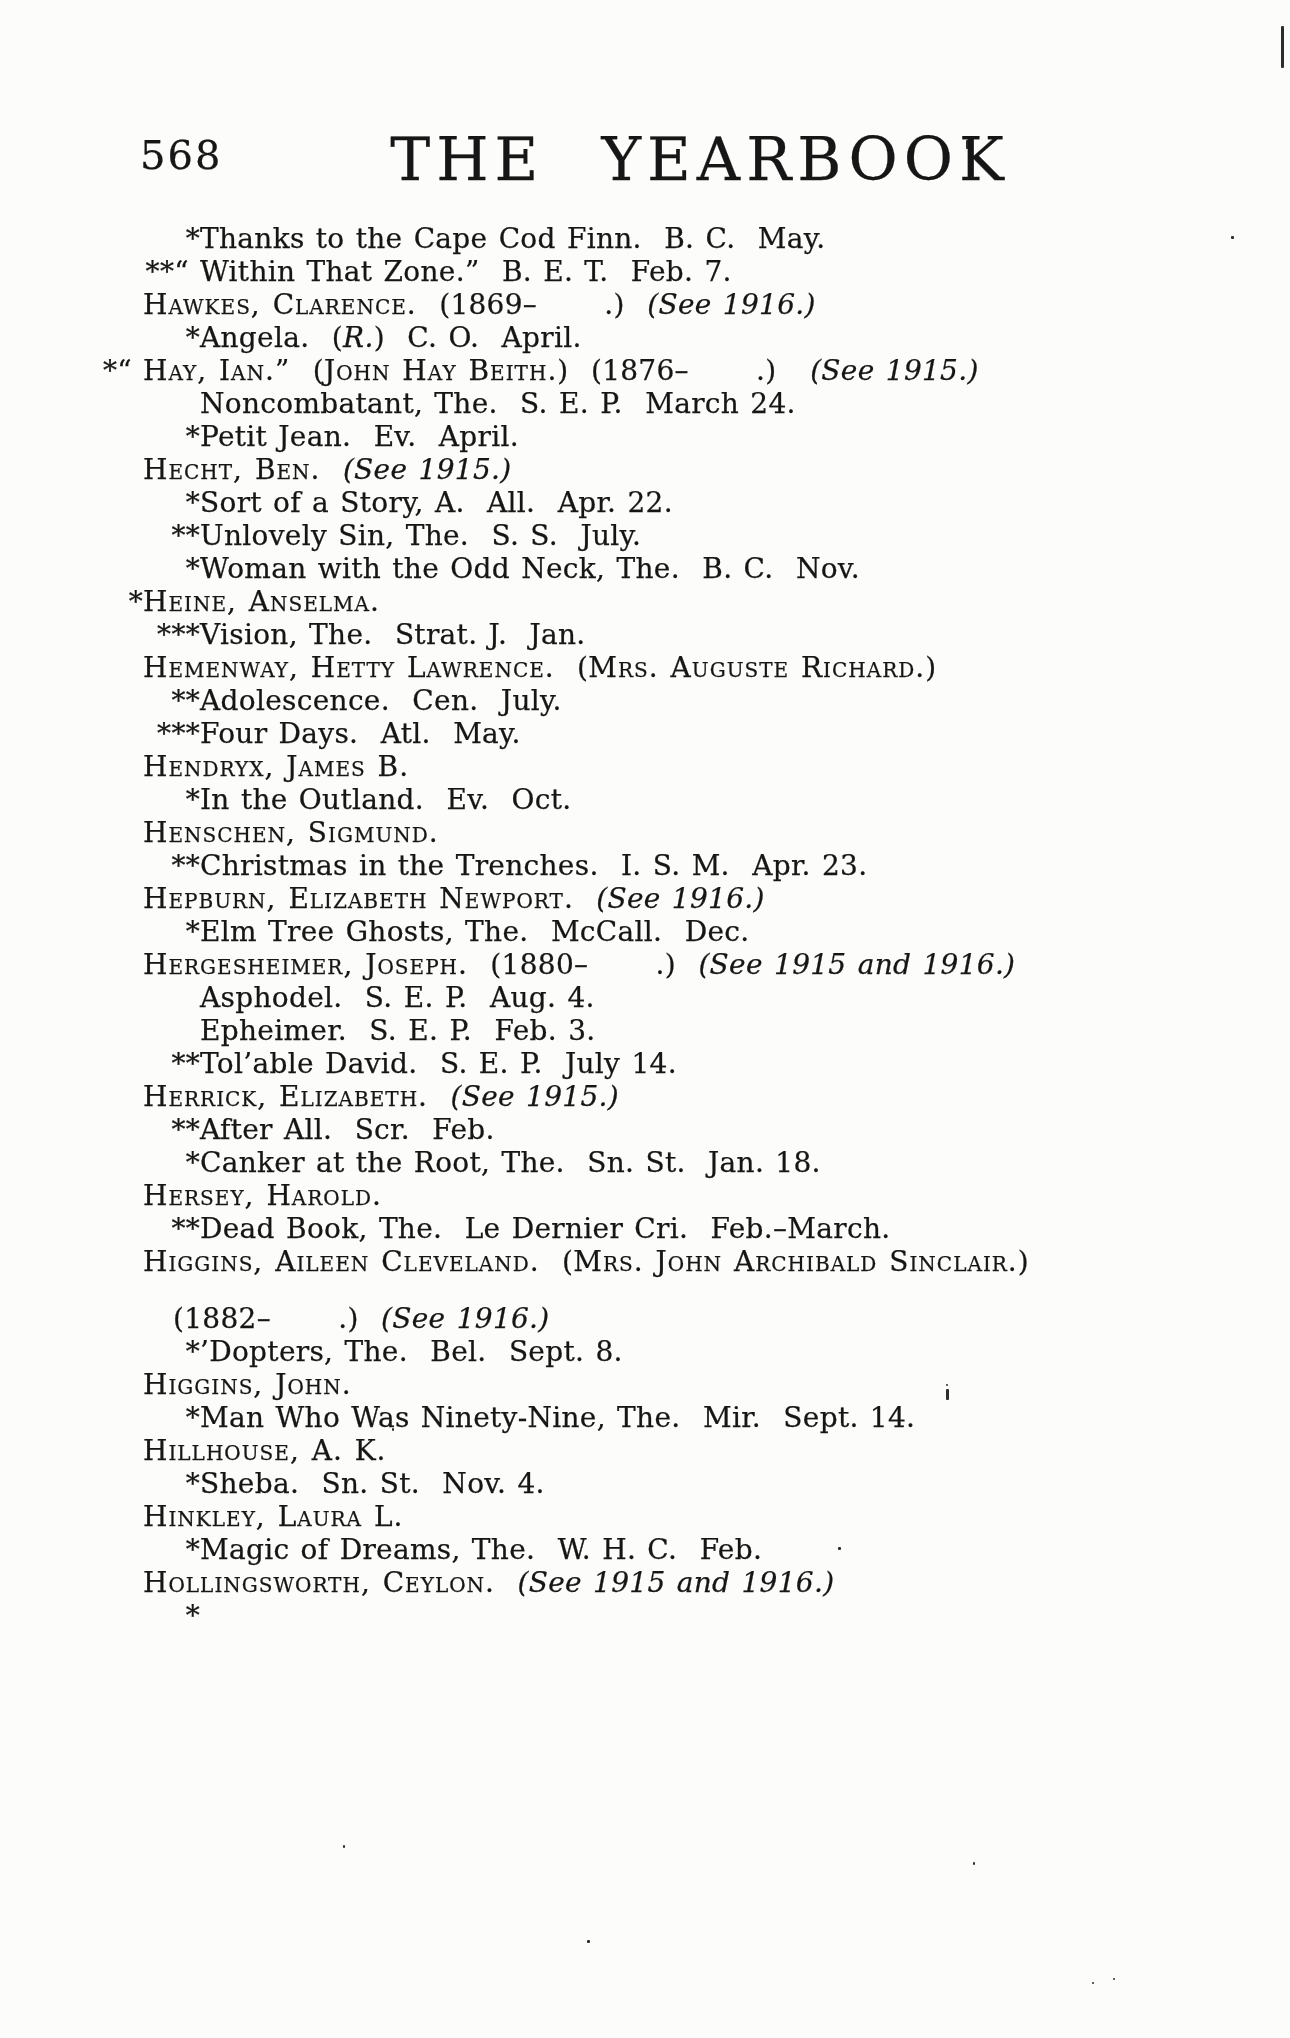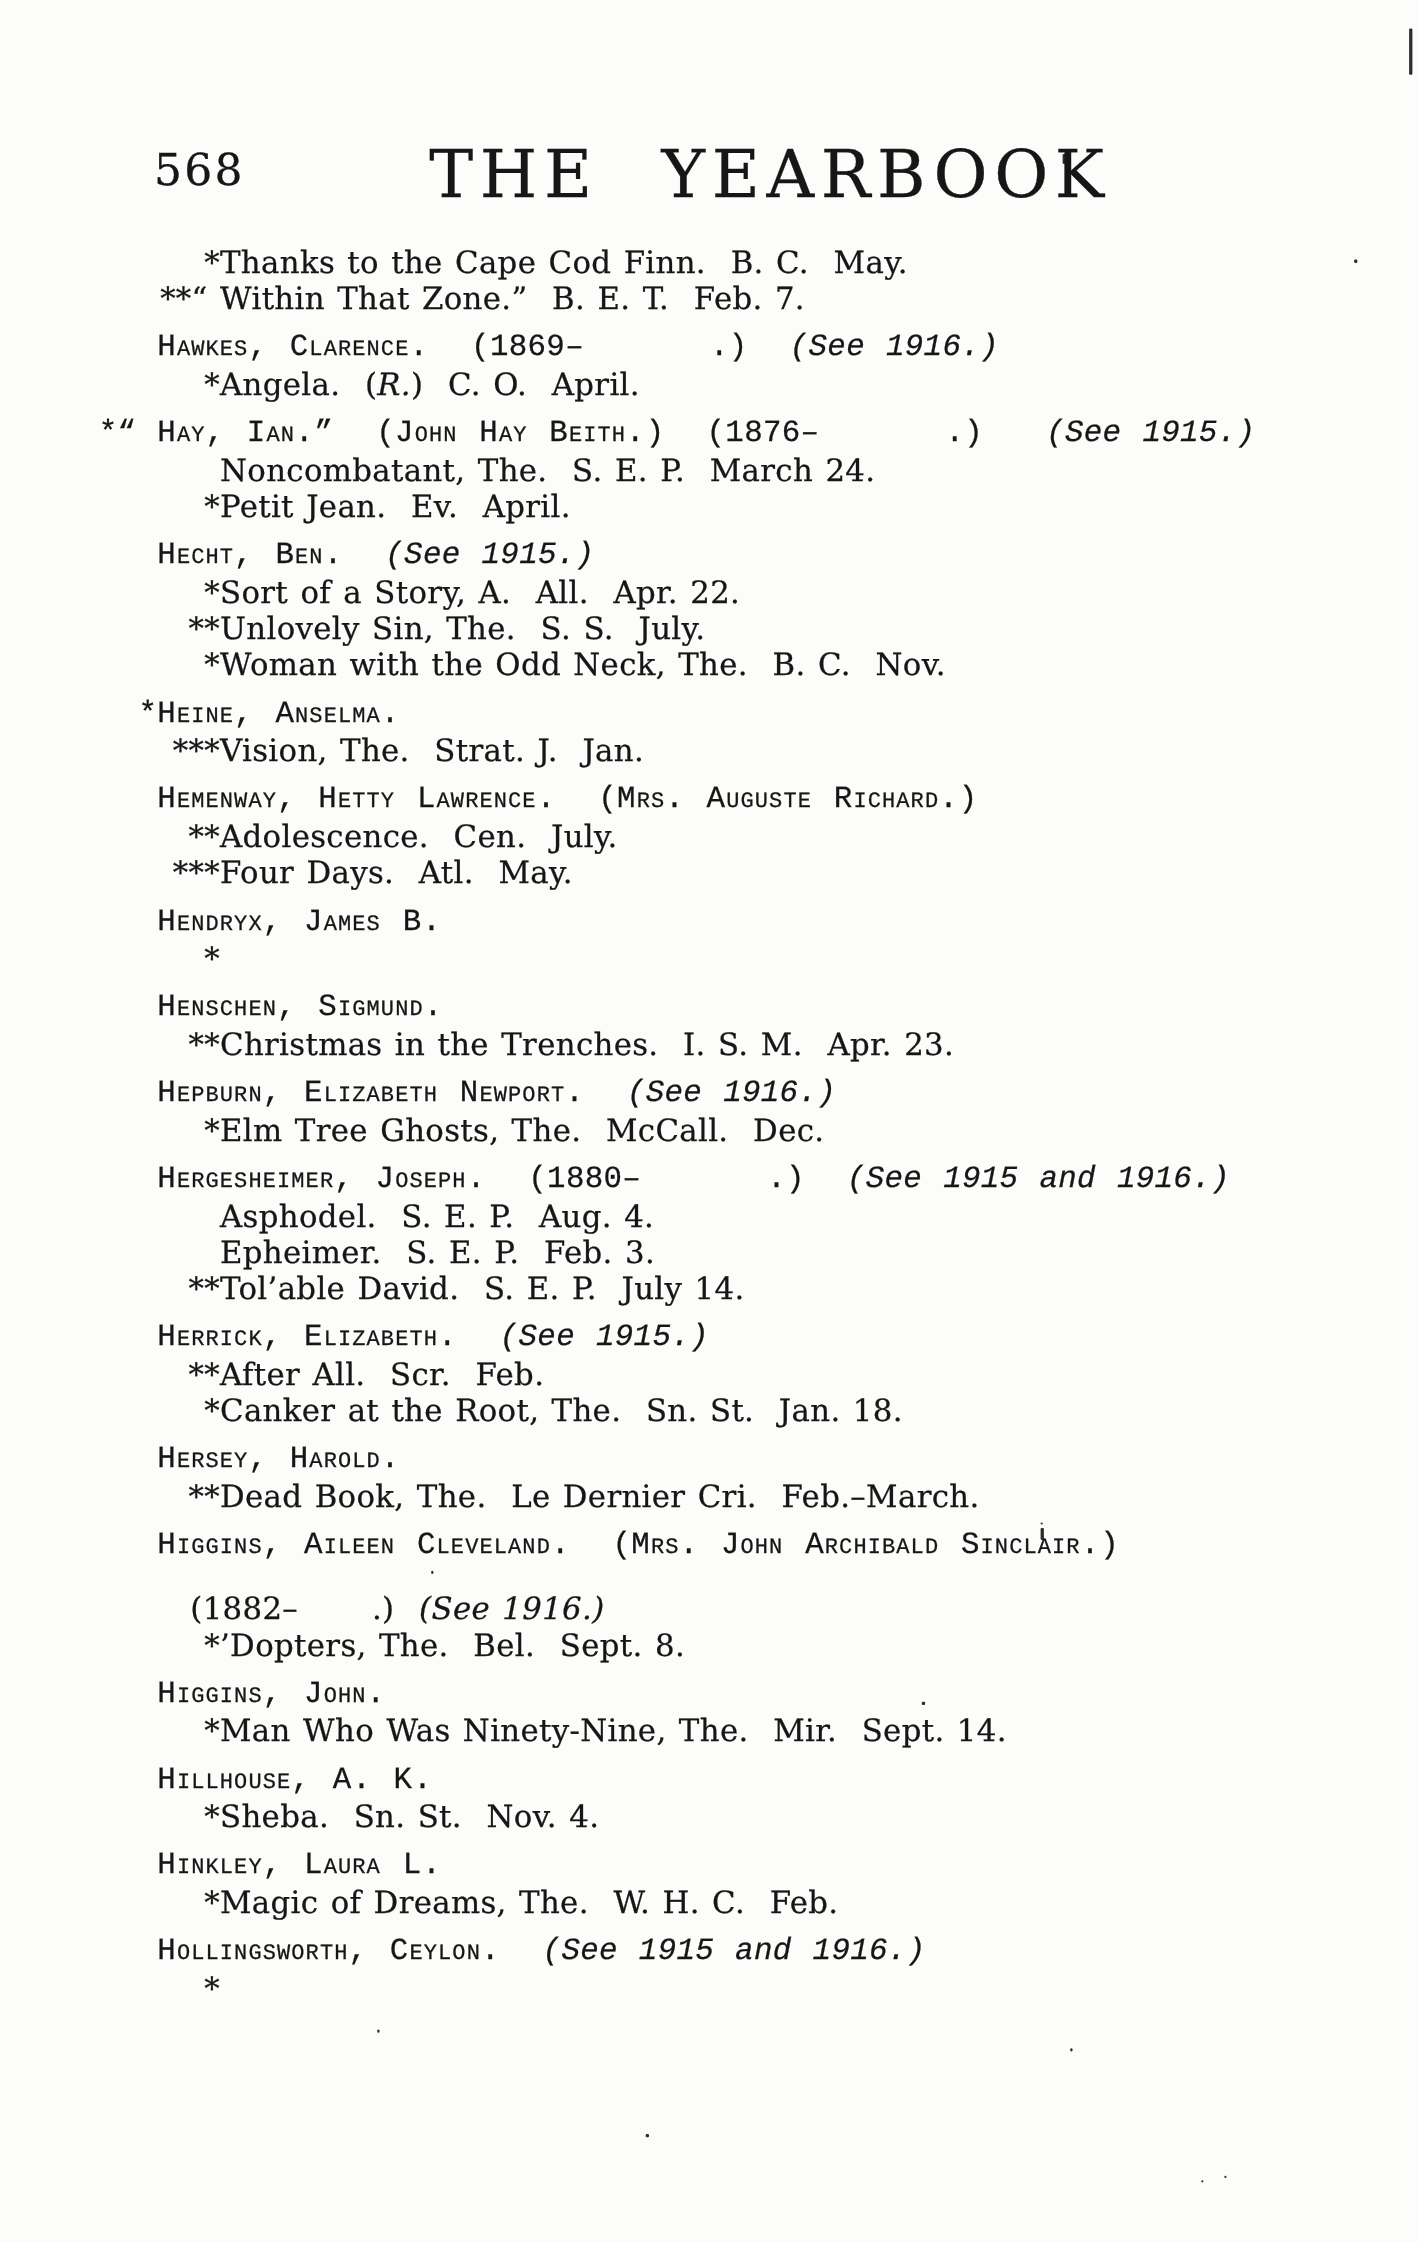--- a/index.html
+++ b/index.html
@@ -26,21 +26,21 @@
     font-size:60px;letter-spacing:6px;word-spacing:32px;white-space:nowrap;
   }
   .content{
     position:absolute;top:222px;left:143px;width:1130px;
     font-size:28px;line-height:33px;
     letter-spacing:0.3px;word-spacing:2px;
   }
   .line{position:relative;white-space:pre;min-height:33px;}
   .line.entry{margin-left:57px;}
   .line.cont{margin-left:30px;margin-top:24px;}
-  .line.gap{margin-top:12px;font-family:Liberation Mono, monospace;}
+  .line.gap{margin-top:0;}
   .hang{position:absolute;right:100%;top:0;white-space:pre;}
   .seg.sc{font-variant:small-caps;letter-spacing:1px;}
   .seg.it{font-style:italic;}
   .artifact{position:absolute;background:rgba(22,22,22,0.9);border-radius:1px;}
 </style>
 </head>
 <body>
 
 <div class="pagehead">
   <span class="pagenum">568</span>
@@ -58,21 +58,21 @@
     <div class="line author gap"><span class="seg sc">Hecht, Ben.</span><span class="seg pl">  </span><span class="seg it">(See 1915.)</span></div>
     <div class="line entry"><span class="hang">*</span><span class="seg pl">Sort of a Story, A.  All.  Apr. 22.</span></div>
     <div class="line entry"><span class="hang">**</span><span class="seg pl">Unlovely Sin, The.  S. S.  July.</span></div>
     <div class="line entry"><span class="hang">*</span><span class="seg pl">Woman with the Odd Neck, The.  B. C.  Nov.</span></div>
     <div class="line author gap"><span class="hang">*</span><span class="seg sc">Heine, Anselma.</span></div>
     <div class="line entry"><span class="hang">***</span><span class="seg pl">Vision, The.  Strat. J.  Jan.</span></div>
     <div class="line author gap"><span class="seg sc">Hemenway, Hetty Lawrence.</span><span class="seg pl">  (</span><span class="seg sc">Mrs. Auguste Richard.</span><span class="seg pl">)</span></div>
     <div class="line entry"><span class="hang">**</span><span class="seg pl">Adolescence.  Cen.  July.</span></div>
     <div class="line entry"><span class="hang">***</span><span class="seg pl">Four Days.  Atl.  May.</span></div>
     <div class="line author gap"><span class="seg sc">Hendryx, James B.</span></div>
-    <div class="line entry"><span class="hang">*</span></div>
+    <div class="line entry"><span class="hang">*</span><span class="seg pl">In the Outland.  Ev.  Oct.</span></div>
     <div class="line author gap"><span class="seg sc">Henschen, Sigmund.</span></div>
     <div class="line entry"><span class="hang">**</span><span class="seg pl">Christmas in the Trenches.  I. S. M.  Apr. 23.</span></div>
     <div class="line author gap"><span class="seg sc">Hepburn, Elizabeth Newport.</span><span class="seg pl">  </span><span class="seg it">(See 1916.)</span></div>
     <div class="line entry"><span class="hang">*</span><span class="seg pl">Elm Tree Ghosts, The.  McCall.  Dec.</span></div>
     <div class="line author gap"><span class="seg sc">Hergesheimer, Joseph.</span><span class="seg pl">  (1880–      .)  </span><span class="seg it">(See 1915 and 1916.)</span></div>
     <div class="line entry"><span class="seg pl">Asphodel.  S. E. P.  Aug. 4.</span></div>
     <div class="line entry"><span class="seg pl">Epheimer.  S. E. P.  Feb. 3.</span></div>
     <div class="line entry"><span class="hang">**</span><span class="seg pl">Tol’able David.  S. E. P.  July 14.</span></div>
     <div class="line author gap"><span class="seg sc">Herrick, Elizabeth.</span><span class="seg pl">  </span><span class="seg it">(See 1915.)</span></div>
     <div class="line entry"><span class="hang">**</span><span class="seg pl">After All.  Scr.  Feb.</span></div>

